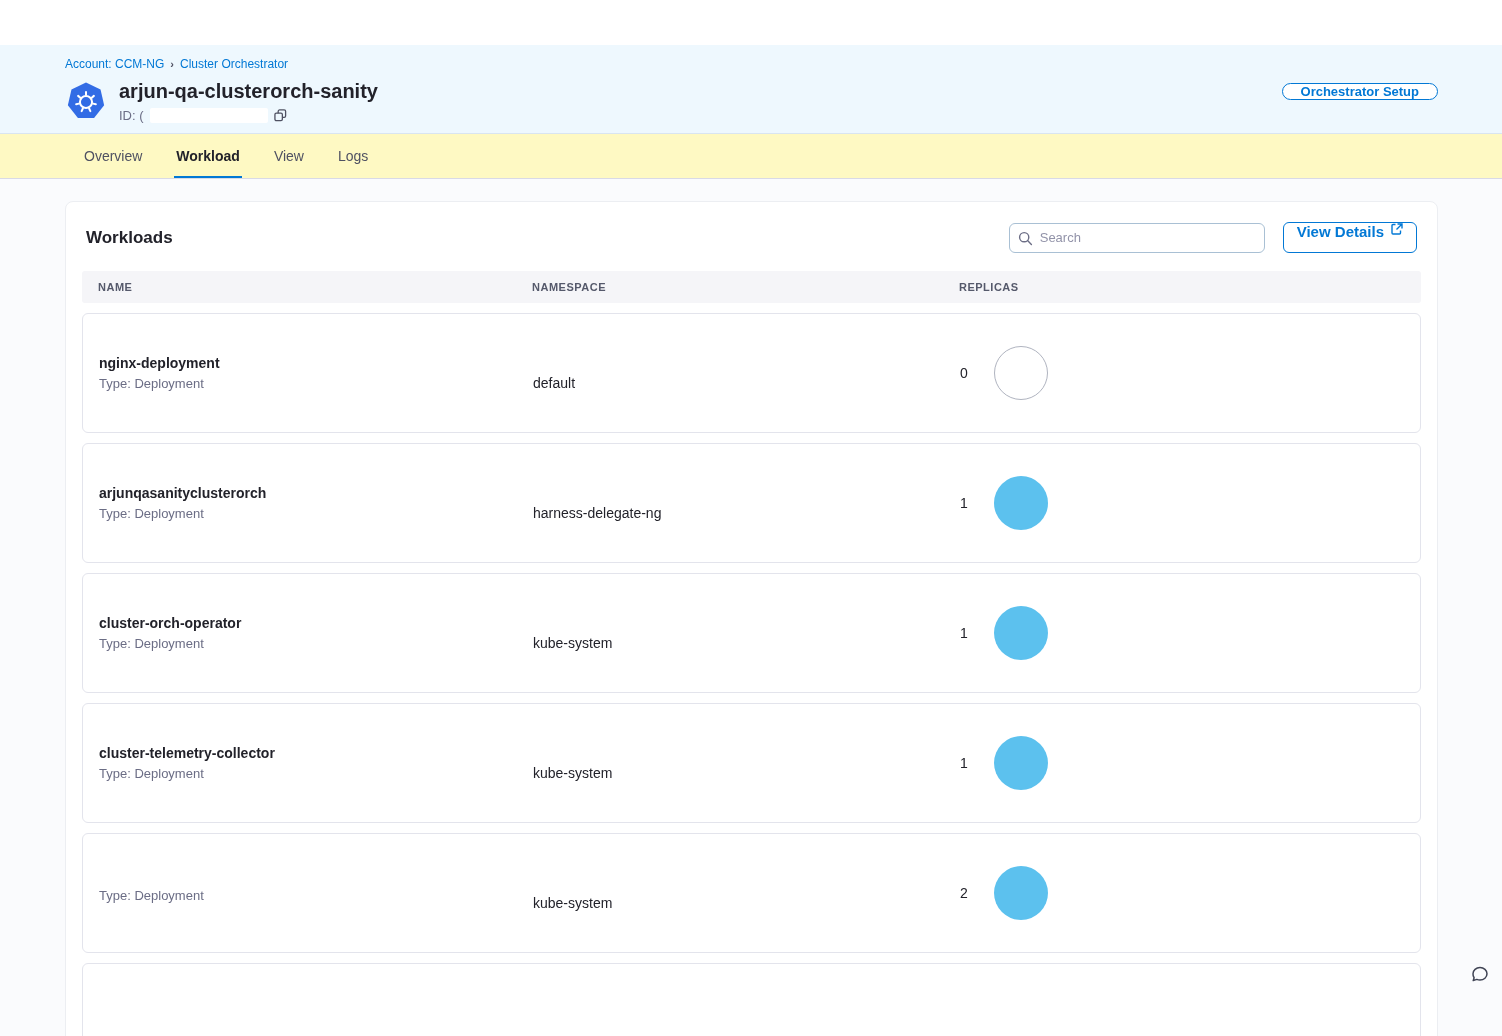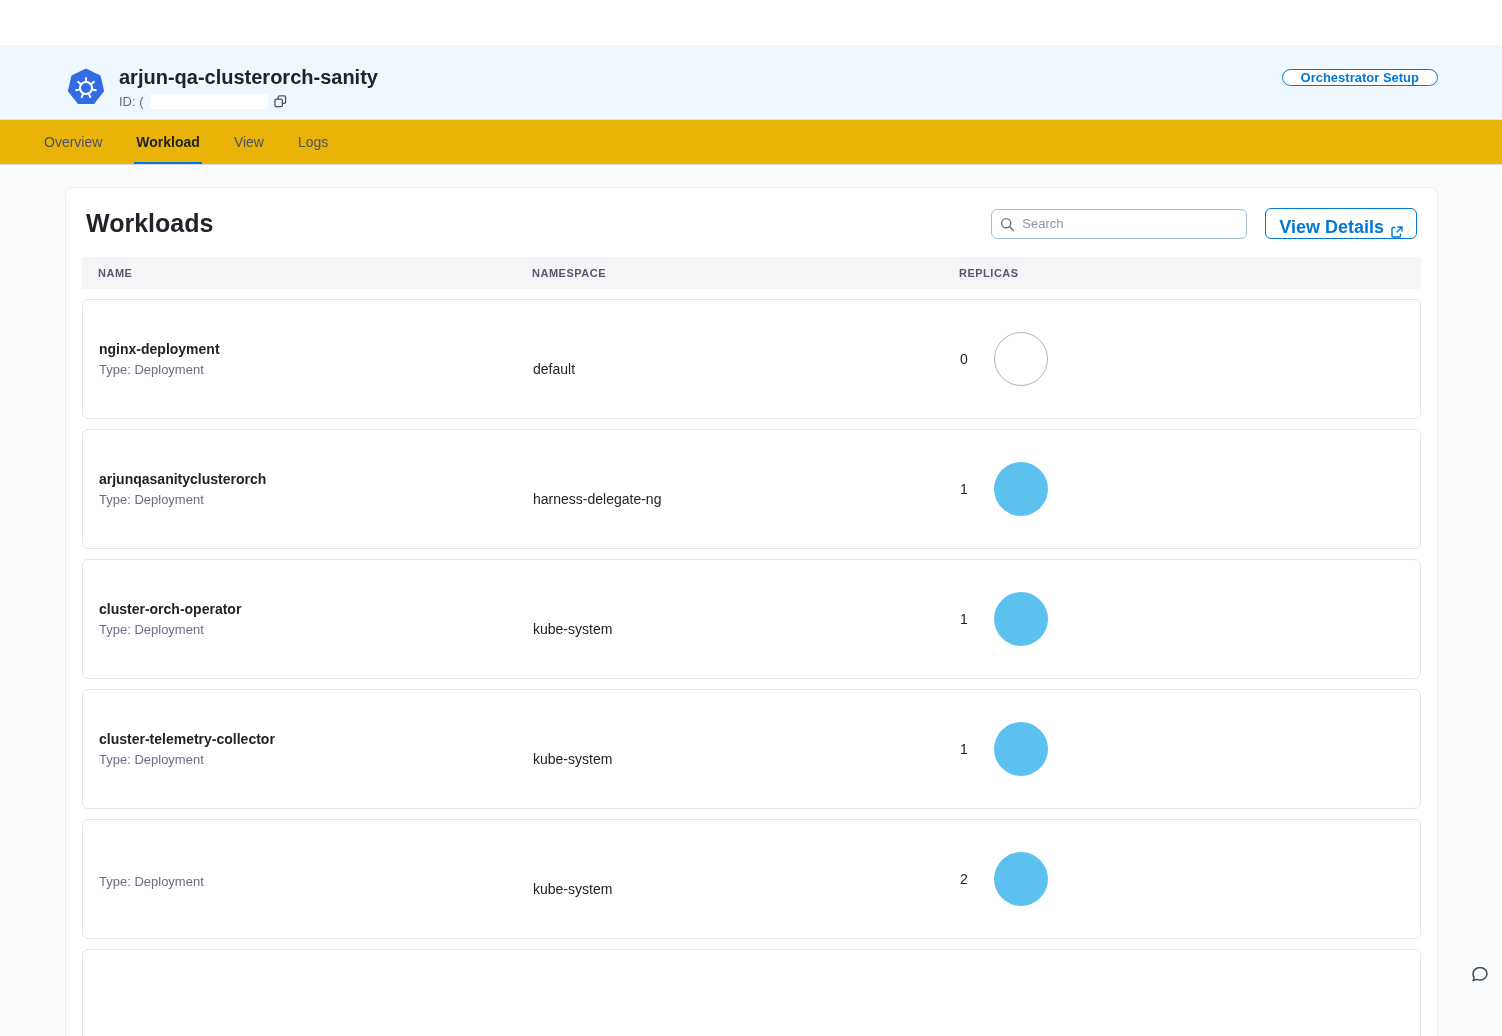--- a/index.html
+++ b/index.html
@@ -32,50 +32,50 @@
   .copy-icon { width: 13px; height: 13px; cursor: pointer; }
   .setup-btn {
     background: #ffffff; border: 1px solid #0278d5; color: #0278d5;
     font-size: 13px; font-weight: bold; border-radius: 12px;
     padding: 0 18px; cursor: pointer; font-family: inherit;
     margin-top: 4px;
   }
 
   
   .tab-bar {
-    display: flex; gap: 30px; background: #eab308;
-    padding-left: 42px; border-bottom: 1px solid #d9dae6;
+    display: flex; gap: 30px; background: #fef9c3;
+    padding-left: 82px; border-bottom: 1px solid #d9dae6;
   }
   .tab {
     font-size: 14px; color: #4f5162; padding: 14px 2px 12px 2px;
     border-bottom: 2px solid transparent; cursor: pointer;
   }
   .tab.active { color: #22222a; font-weight: bold; border-bottom-color: #0278d5; }
 
   
   .content { background: #fafbfd; padding: 22px 64px 0 65px; min-height: 860px; }
   .card {
     background: #ffffff; border: 1px solid #eceef2; border-radius: 8px;
     padding: 18px 16px 16px 16px; min-height: 900px;
   }
   .card-header { display: flex; align-items: center; justify-content: space-between; padding: 2px 4px 0 4px; }
-  .card-title { font-size: 25px; font-weight: bold; color: #22222a; }
+  .card-title { font-size: 17px; font-weight: bold; color: #22222a; }
   .card-controls { display: flex; align-items: center; gap: 18px; }
   .search-wrap { position: relative; }
   .search-wrap svg { position: absolute; left: 9px; top: 8px; }
   .search-input {
     width: 256px; height: 30px; border: 1px solid #a9c0d4; border-radius: 6px;
     padding: 0 10px 0 30px; font-size: 13px; font-family: inherit; color: #22222a;
     background: #ffffff; outline: none;
   }
   .search-input::placeholder { color: #9293a9; }
   .view-details-btn {
-    display: flex; align-items: flex-end; gap: 7px;
+    display: flex; align-items: flex-start; gap: 7px;
     background: #ffffff; border: 1px solid #0278d5; color: #0278d5;
-    font-size: 18px; font-weight: bold; border-radius: 6px;
+    font-size: 15px; font-weight: bold; border-radius: 6px;
     height: 31px; padding: 0 13px; cursor: pointer; font-family: inherit;
   }
 
   
   .grid { display: grid; grid-template-columns: 434px 427px 1fr; }
   .table-head {
     margin-top: 18px; background: #f5f5f8; border-radius: 3px;
     padding: 10px 16px; align-items: center;
   }
   .col-label {
@@ -99,20 +99,25 @@
 
   
   .chat-fab { position: absolute; right: 12px; top: 965px; width: 20px; height: 20px; cursor: pointer; }
 </style>
 </head>
 <body>
 
 <div class="top-strip"></div>
 
 <div class="header-band">
+  <div class="breadcrumb">
+    <span class="crumb">Account: CCM-NG</span>
+    <span class="sep">›</span>
+    <span class="crumb">Cluster Orchestrator</span>
+  </div>
   <div class="title-row">
     <svg class="k8s-icon" viewBox="0 0 100 104">
       <polygon points="50,4 86,21.3 94.9,60.2 70,91.5 30,91.5 5.1,60.2 14,21.3" fill="#326ce5"></polygon>
       <circle cx="50" cy="52" r="15" fill="none" stroke="#ffffff" stroke-width="5"></circle>
       <g stroke="#ffffff" stroke-width="5" stroke-linecap="round">
         <line x1="50" y1="27" x2="50" y2="34"></line>
         <line x1="69.5" y1="36.8" x2="64.2" y2="41.3"></line>
         <line x1="74.4" y1="57.6" x2="67.5" y2="56"></line>
         <line x1="60.8" y1="74.5" x2="57.8" y2="68.2"></line>
         <line x1="39.2" y1="74.5" x2="42.2" y2="68.2"></line>

